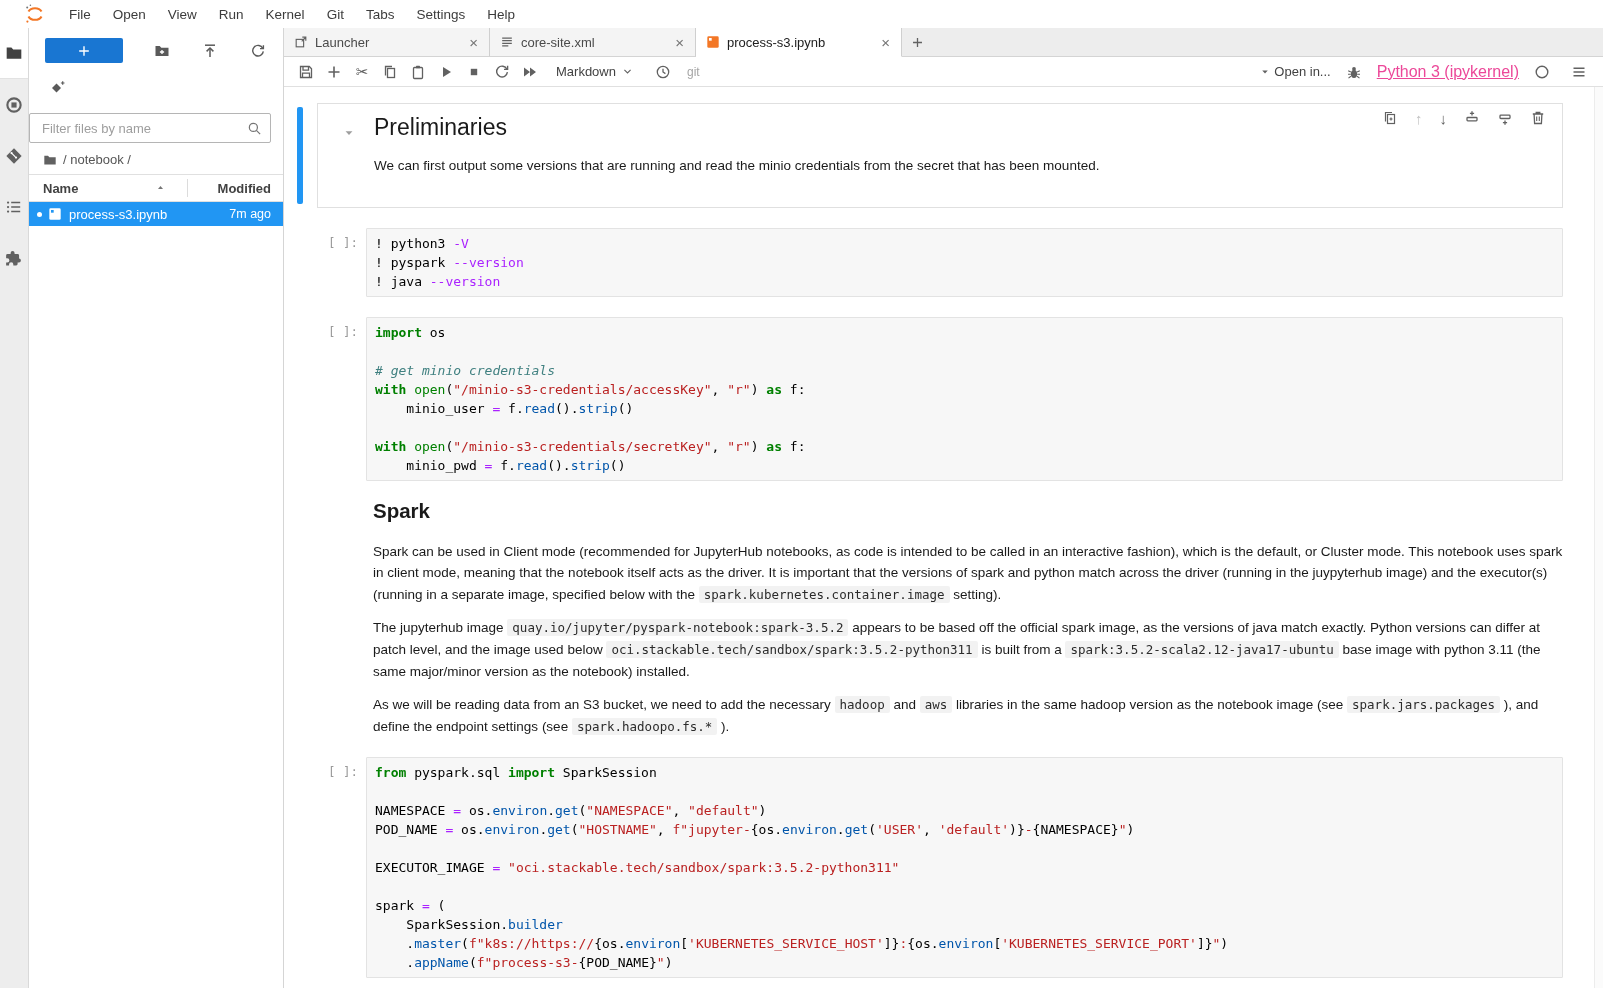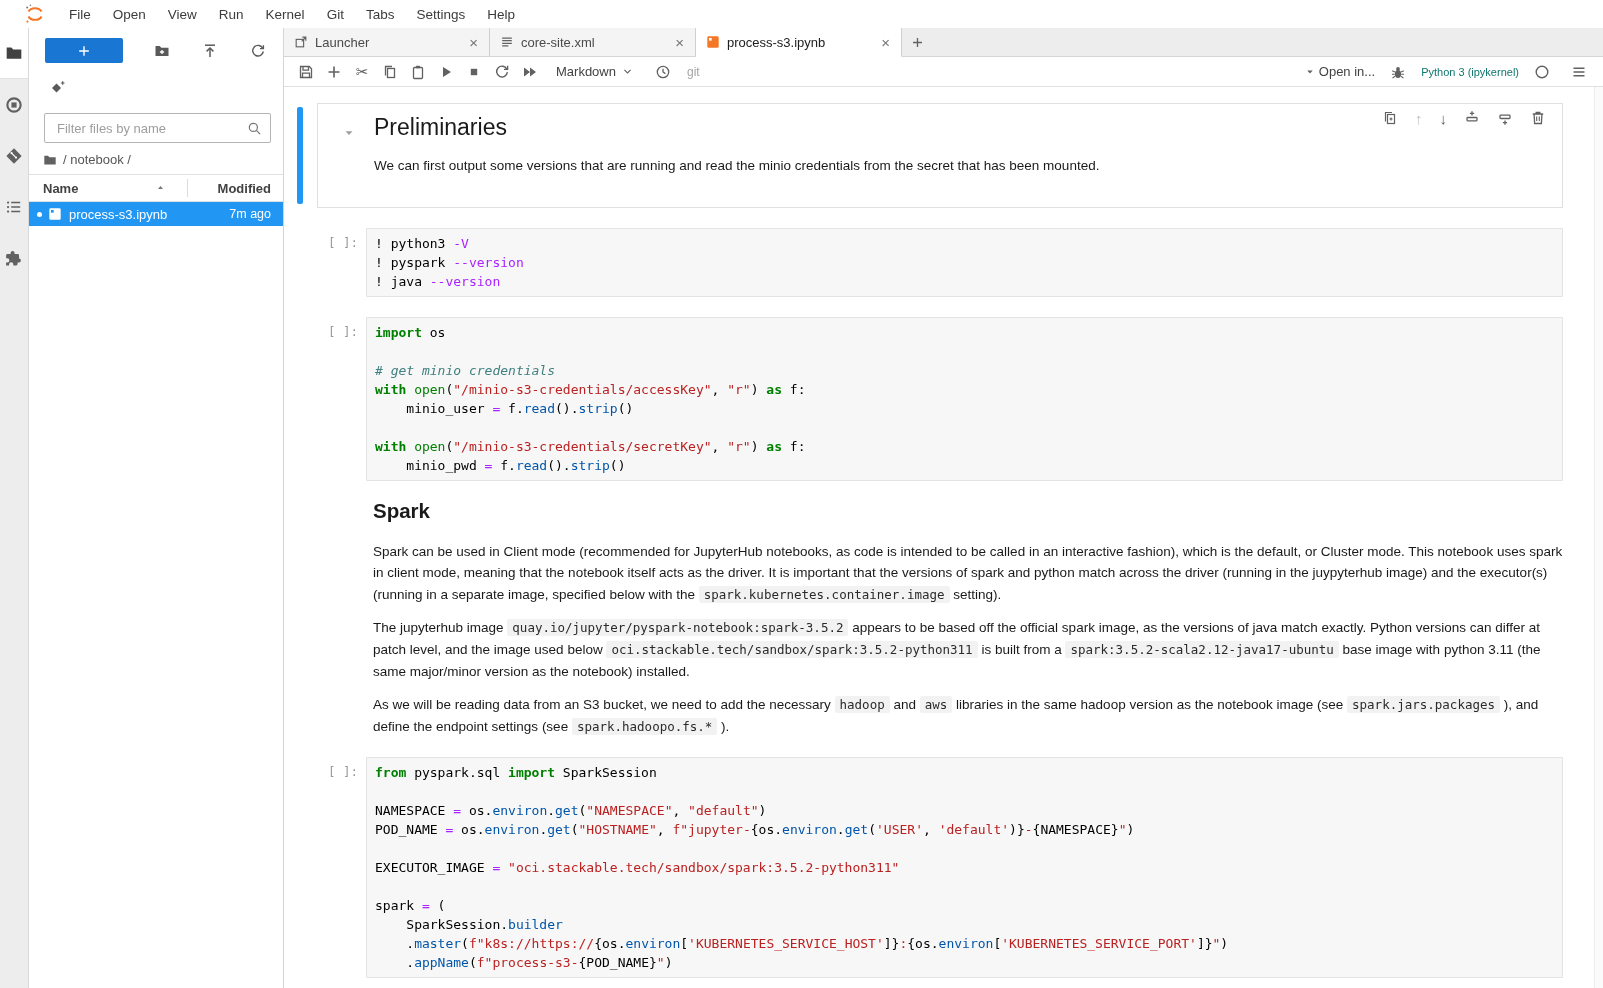--- a/index.html
+++ b/index.html
@@ -24,21 +24,21 @@
   
   #file-browser{width:255px;background:#fff;border-right:1px solid #d5d5d5;display:flex;flex-direction:column;flex:0 0 255px;}
   .fb-toolbar{display:flex;align-items:center;padding:10px 12px 0 16px;gap:0;}
   .new-btn{width:78px;height:25px;background:#1976d2;border:none;border-radius:2px;color:#fff;
            display:flex;align-items:center;justify-content:center;cursor:pointer;}
   .new-btn svg{width:14px;height:14px;}
   .fb-icon{width:18px;height:18px;color:#5a5a5a;display:inline-flex;align-items:center;justify-content:center;}
   .fb-icon svg{width:16px;height:16px;}
   .fb-toolbar .fb-icon{margin-left:30px;}
   .fb-clone-row{padding:16px 0 0 20px;}
-  .fb-filter{margin:13px 12px 0 15px;height:30px;border:1px solid #b5b5b5;border-radius:2px;background:#fff;
+  .fb-filter{margin:13px 12px 0 0;height:30px;border:1px solid #b5b5b5;border-radius:2px;background:#fff;
              display:flex;align-items:center;padding:0 8px 0 10px;}
   .fb-filter input{flex:1;border:none;outline:none;font-size:13px;color:#333;font-family:"Liberation Sans",sans-serif;background:transparent;}
   .fb-filter input::placeholder{color:#9e9e9e;}
   .fb-filter .icn svg{width:15px;height:15px;color:#757575;}
   .fb-breadcrumb{display:flex;align-items:center;gap:6px;padding:9px 12px 7px 14px;font-size:13px;color:#555;}
   .fb-breadcrumb .icn{color:#616161;}
   .fb-breadcrumb .icn svg{width:14px;height:14px;}
   .fb-header{display:flex;align-items:center;border-top:1px solid #e0e0e0;border-bottom:1px solid #e0e0e0;
              padding:4px 12px 4px 14px;font-size:13px;color:#424242;}
   .fb-header .col-name{font-weight:bold;}
@@ -72,21 +72,21 @@
   .tb-btn{width:28px;height:24px;display:inline-flex;align-items:center;justify-content:center;color:#616161;cursor:pointer;}
   .tb-btn svg{width:16px;height:16px;}
   .tb-txt-ic{font-size:15px;color:#616161;}
   .tb-dd{display:flex;align-items:center;gap:6px;margin-left:12px;font-size:13px;color:#424242;cursor:pointer;}
   .tb-dd svg{width:11px;height:11px;color:#616161;}
   .tb-clock{margin-left:16px;}
   .tb-git{margin-left:10px;font-size:12px;color:#a5a5a5;cursor:pointer;}
   .tb-right{margin-left:auto;display:flex;align-items:center;gap:9px;}
   .tb-openin{display:flex;align-items:center;gap:5px;font-size:13px;color:#424242;cursor:pointer;}
   .tb-openin svg{width:8px;height:8px;color:#616161;}
-  .tb-kernel{font-size:11px;color:#0f766e;cursor:pointer;}
+  .tb-kernel{font-size:16px;color:#ec4899;cursor:pointer;text-decoration:underline;}
 
   
   #nb-scroll{flex:1;overflow:hidden;position:relative;padding-top:16px;background:#fff;}
   #nb-scrollbar{position:absolute;top:59px;right:0;bottom:0;width:9px;background:#fbfbfb;border-left:1px solid #ececec;}
 
   .cell{position:relative;}
   
   .cell-md-sel{margin:0 40px 10px 33px;border:1px solid #e0e0e0;padding:10px 16px 14px 56px;position:relative;background:#fff;}
   .sel-bar{position:absolute;left:-21px;top:3px;bottom:3px;width:6px;border-radius:2px;background:#2196f3;}
   .collapser{position:absolute;left:26px;top:20px;color:#9e9e9e;}

